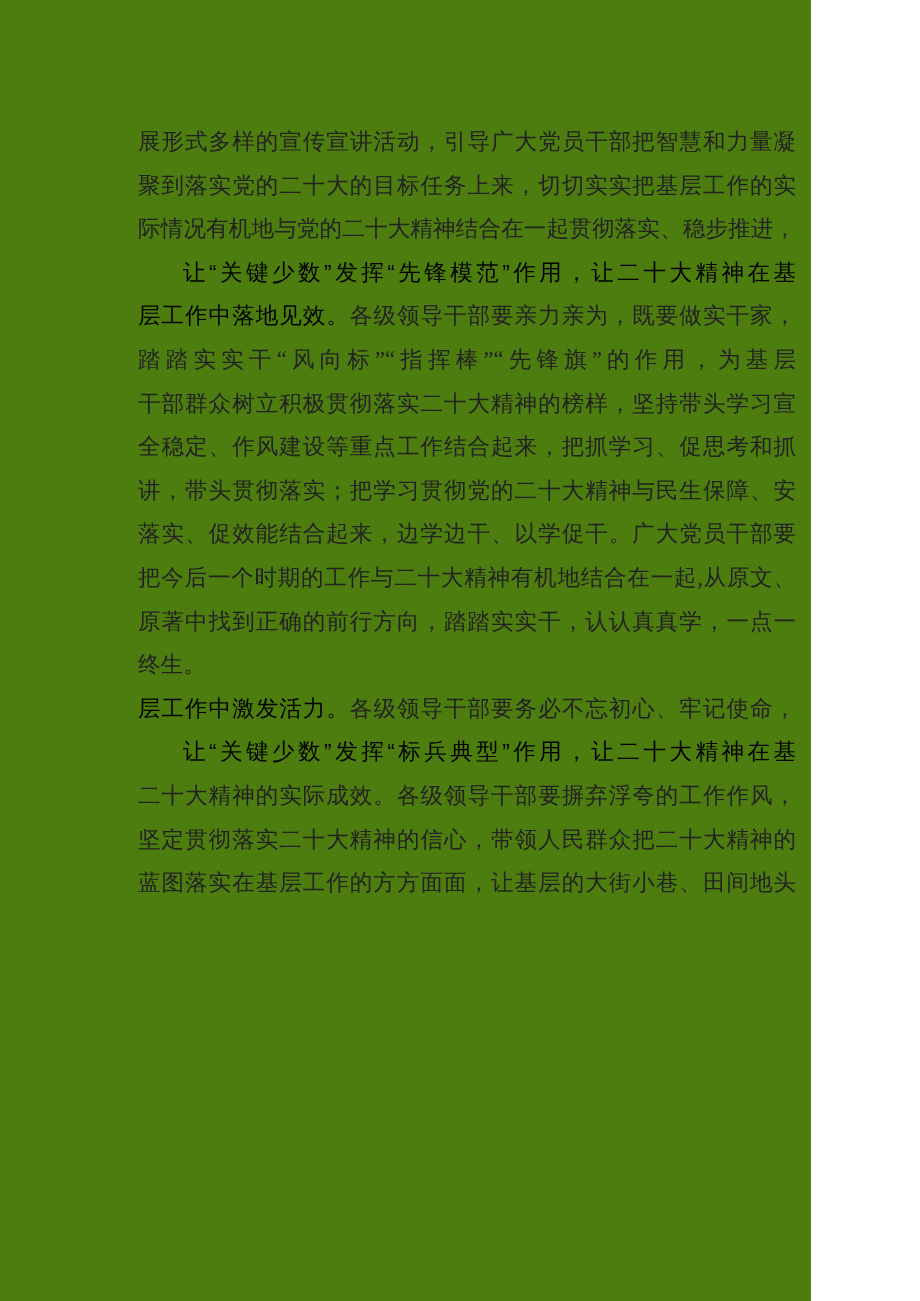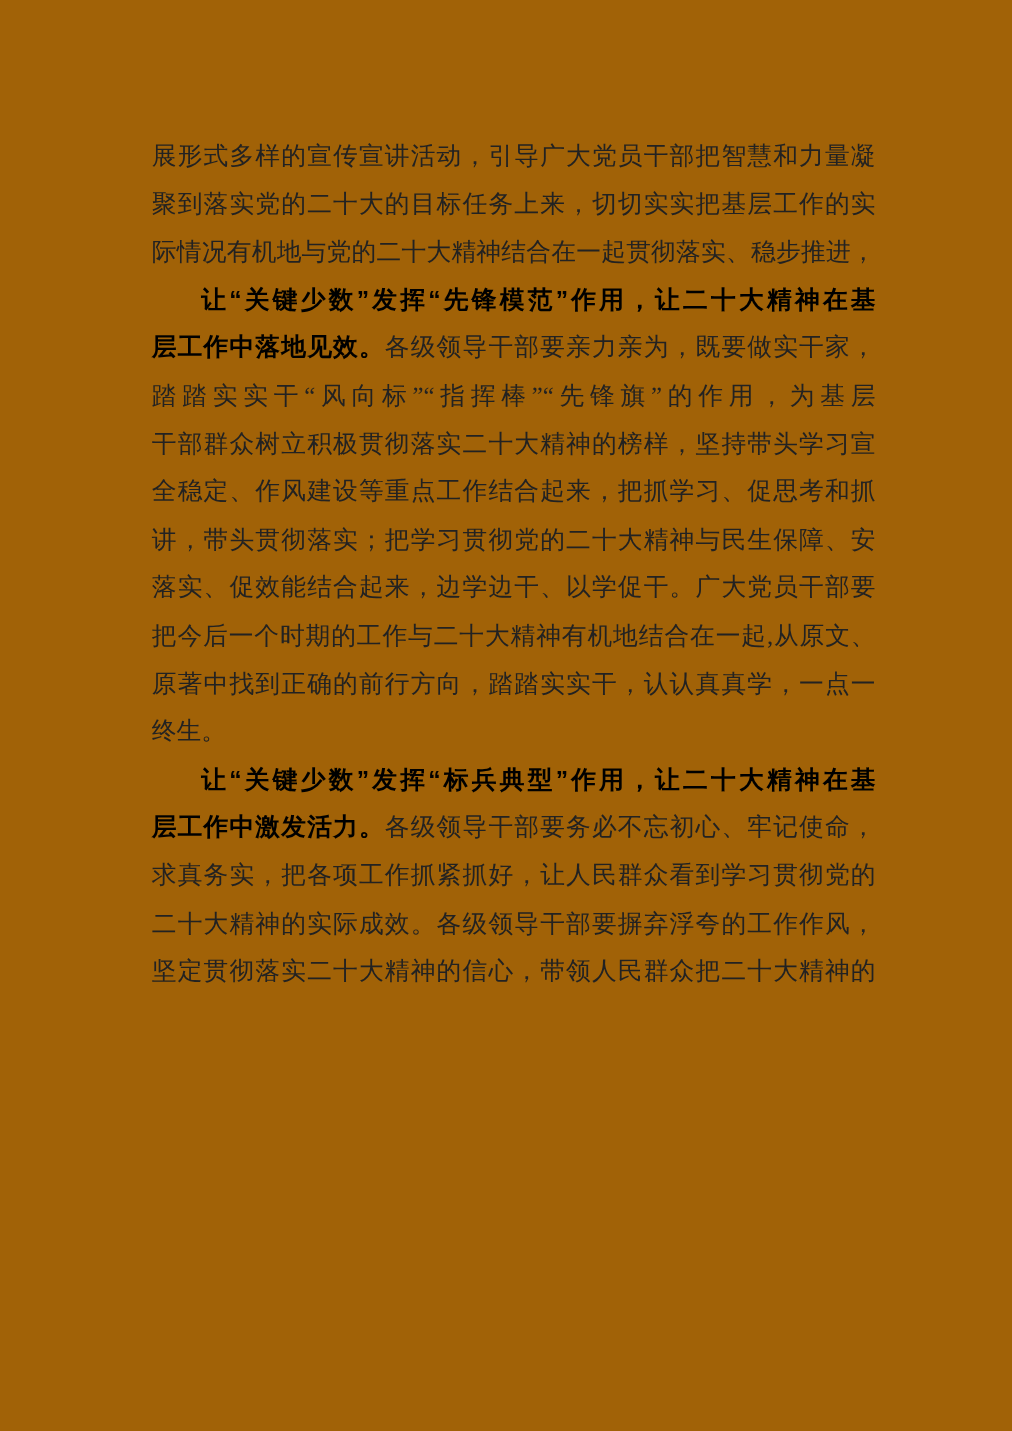--- a/index.html
+++ b/index.html
@@ -1,20 +1,20 @@
 <!DOCTYPE html>
 <html><head>
 <meta charset="utf-8">
 <style>
   html, body { margin: 0; padding: 0; background: #ffffff; }
   .page {
     position: relative;
-    width: 920px;
+    width: 811px;
     height: 1301px;
-    background: #a16207;
+    background: #4d7c0f;
     overflow: hidden;
   }
   .doc {
     position: absolute;
     left: 138px;
     top: 120px;
     width: 658px;
   }
   .para { margin: 0; padding: 0; }
   .line {
@@ -27,21 +27,21 @@
     text-align: justify;
     text-align-last: justify;
     text-justify: inter-character;
     overflow: visible;
   }
   .line.indent { padding-left: 45px; }
   .line.nofill { text-align-last: left; }
   .seg { }
   .seg.bold {
     font-family: "Liberation Sans", "DejaVu Sans", sans-serif;
-    font-weight: 700;
+    font-weight: 400;
     color: #000000;
   }
 </style>
 </head>
 <body>
 
 <div class="page">
   <div class="doc" style="color: rgb(34, 34, 34);">
       <div class="para">
         <div class="line"><span class="seg">展形式多样的宣传宣讲活动，引导广大党员干部把智慧和力量凝</span></div>
@@ -54,20 +54,20 @@
         <div class="line"><span class="seg">踏踏实实干“风向标”“指挥棒”“先锋旗”的作用，为基层</span></div>
         <div class="line"><span class="seg">干部群众树立积极贯彻落实二十大精神的榜样，坚持带头学习宣</span></div>
         <div class="line"><span class="seg">全稳定、作风建设等重点工作结合起来，把抓学习、促思考和抓</span></div>
         <div class="line"><span class="seg">讲，带头贯彻落实；把学习贯彻党的二十大精神与民生保障、安</span></div>
         <div class="line"><span class="seg">落实、促效能结合起来，边学边干、以学促干。广大党员干部要</span></div>
         <div class="line"><span class="seg">把今后一个时期的工作与二十大精神有机地结合在一起,从原文、</span></div>
         <div class="line"><span class="seg">原著中找到正确的前行方向，踏踏实实干，认认真真学，一点一</span></div>
         <div class="line nofill"><span class="seg">终生。</span></div>
       </div>
       <div class="para">
+        <div class="line"><span class="seg bold">层工作中激发活力。</span><span class="seg">各级领导干部要务必不忘初心、牢记使命，</span></div>
         <div class="line indent"><span class="seg bold">让“关键少数”发挥“标兵典型”作用，让二十大精神在基</span></div>
-        <div class="line"><span class="seg bold">层工作中激发活力。</span><span class="seg">各级领导干部要务必不忘初心、牢记使命，</span></div>
-        <div class="line"><span class="seg">求真务实，把各项工作抓紧抓好，让人民群众看到学习贯彻党的</span></div>
         <div class="line"><span class="seg">二十大精神的实际成效。各级领导干部要摒弃浮夸的工作作风，</span></div>
         <div class="line"><span class="seg">坚定贯彻落实二十大精神的信心，带领人民群众把二十大精神的</span></div>
+        <div class="line"><span class="seg">蓝图落实在基层工作的方方面面，让基层的大街小巷、田间地头</span></div>
       </div>
     </div>
 </div>
 
 </body></html>

